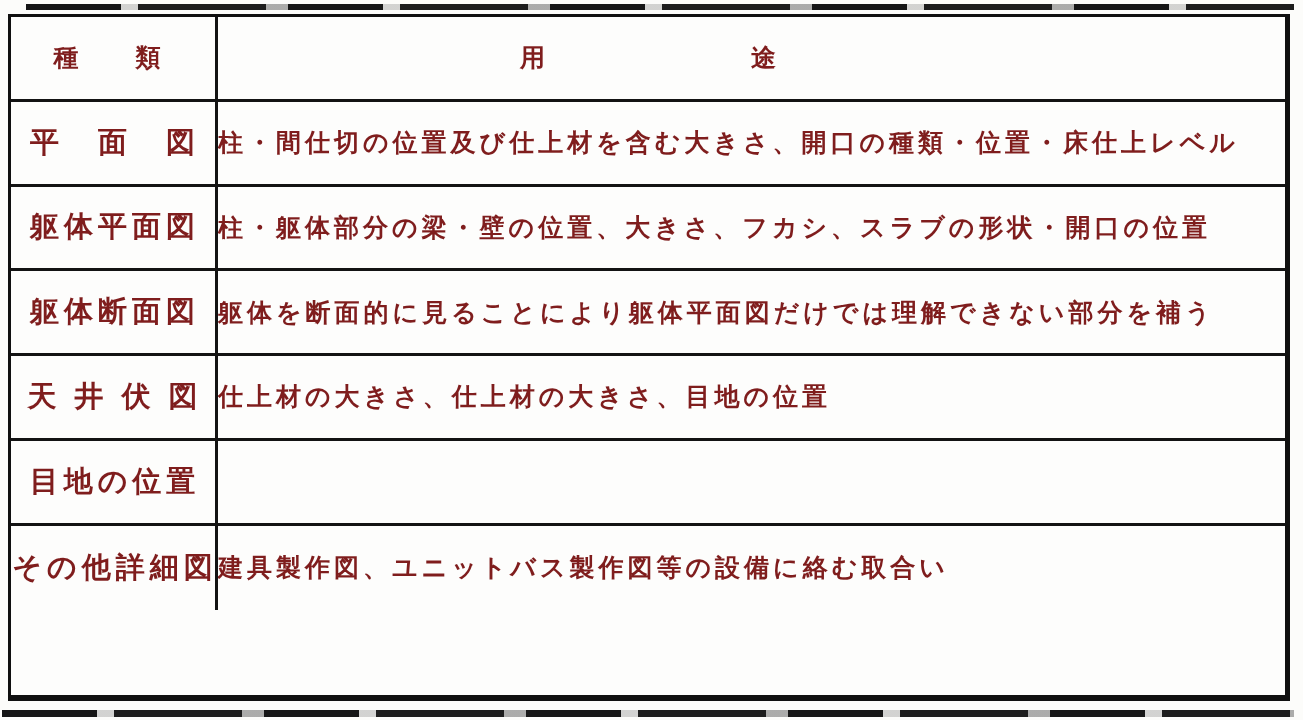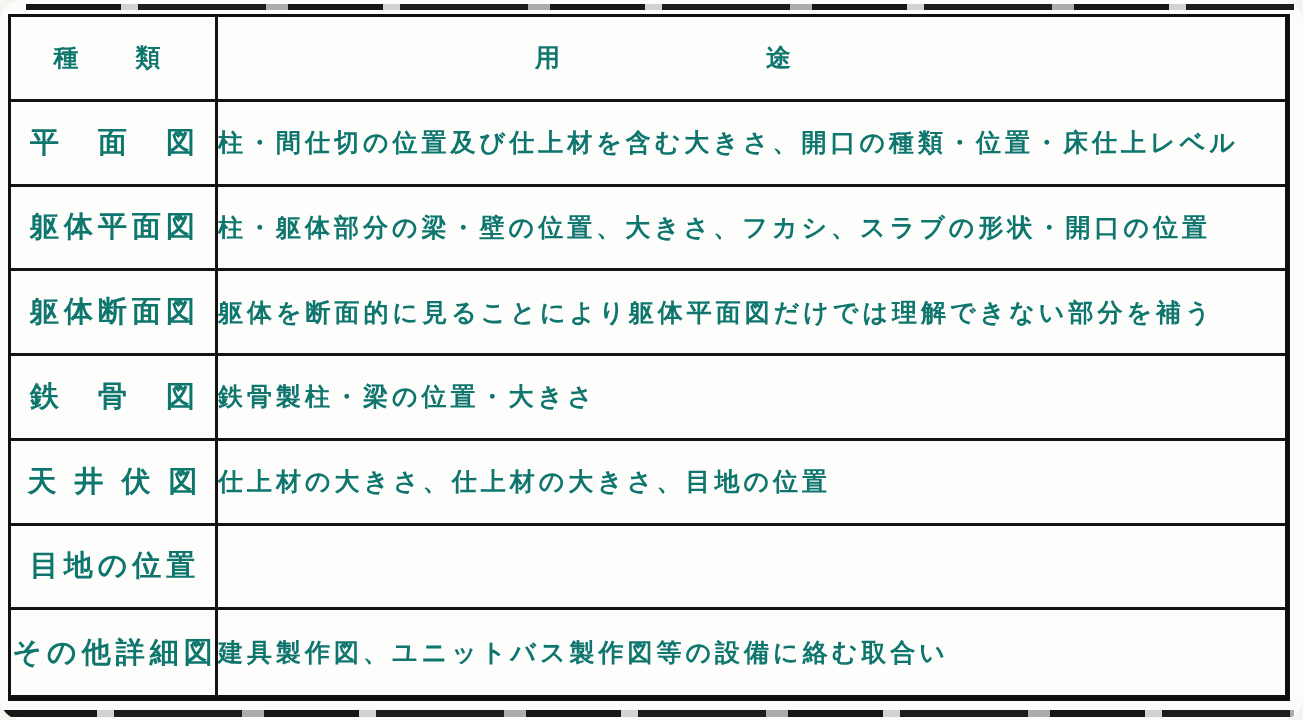--- a/index.html
+++ b/index.html
@@ -7,22 +7,21 @@
     padding: 0;
     background: #f4f4f1;
   }
   .page {
     position: relative;
     width: 1303px;
     height: 720px;
     background: #fcfcfa;
     overflow: hidden;
     font-family: "Liberation Sans", "DejaVu Sans", sans-serif;
-    color: #0f766e;
-    border-radius: 22px;
+    color: #7f1d1d;
   }
   
   .artifact {
     position: absolute;
     height: 6px;
     background: repeating-linear-gradient(90deg,
       #161616 0px, #161616 95px,
       rgba(22,22,22,0.18) 95px, rgba(22,22,22,0.18) 112px,
       #1d1d1d 112px, #1d1d1d 240px,
       rgba(22,22,22,0.35) 240px, rgba(22,22,22,0.35) 262px);
@@ -71,21 +70,20 @@
     font-weight: bold;
     letter-spacing: 4px;
   }
   .header .c1 {
     font-size: 25px;
     letter-spacing: 16px;
   }
   .header .c2 {
     padding-left: 302px;
     letter-spacing: 206px;
-    margin-left: 15px;
   }
 </style>
 </head>
 <body>
 
 <div class="page">
 
   <div class="artifact artifact-top"></div>
 
   <div class="tbl">
@@ -103,24 +101,20 @@
     <div class="row">
       <div class="cell c1">躯体平面図</div>
       <div class="cell c2">柱・躯体部分の梁・壁の位置、大きさ、フカシ、スラブの形状・開口の位置</div>
     </div>
 
     <div class="row">
       <div class="cell c1">躯体断面図</div>
       <div class="cell c2">躯体を断面的に見ることにより躯体平面図だけでは理解できない部分を補う</div>
     </div>
 
-    <div class="row">
-      <div class="cell c1">鉄　骨　図</div>
-      <div class="cell c2">鉄骨製柱・梁の位置・大きさ</div>
-    </div>
 
     <div class="row">
       <div class="cell c1">天 井 伏 図</div>
       <div class="cell c2">仕上材の大きさ、仕上材の大きさ、目地の位置</div>
     </div>
 
     <div class="row">
       <div class="cell c1">目地の位置</div>
     </div>
 

